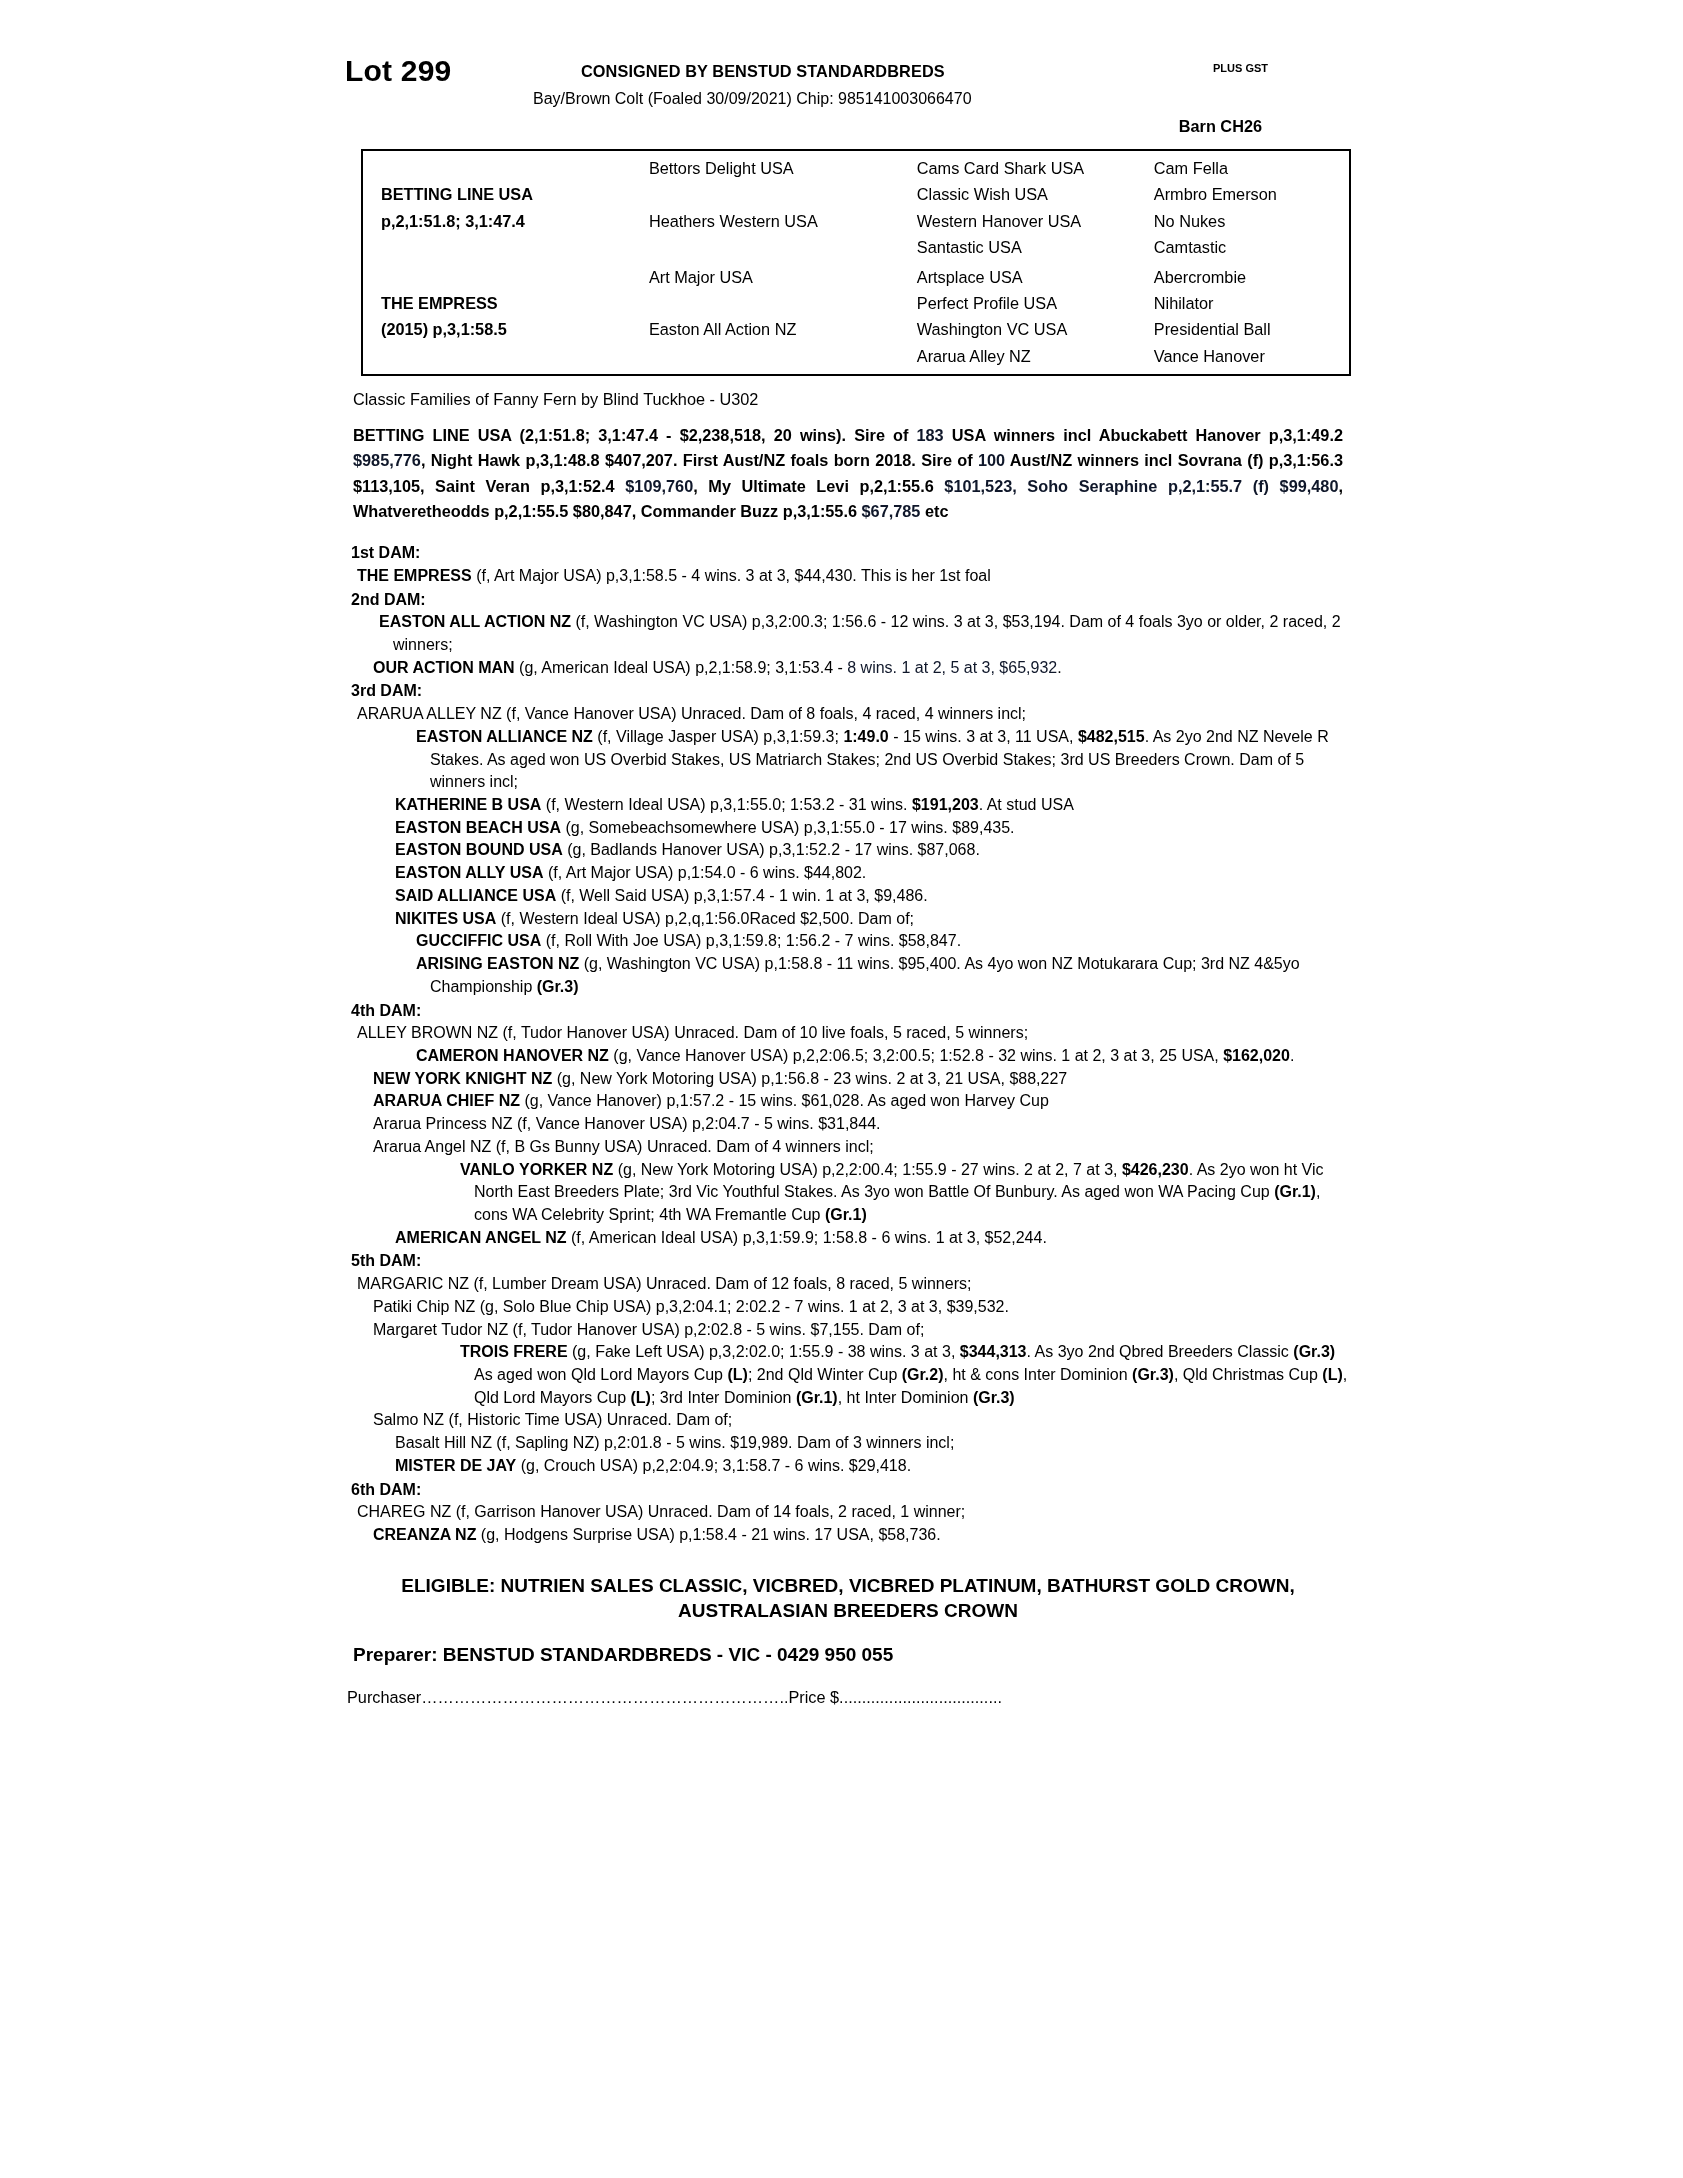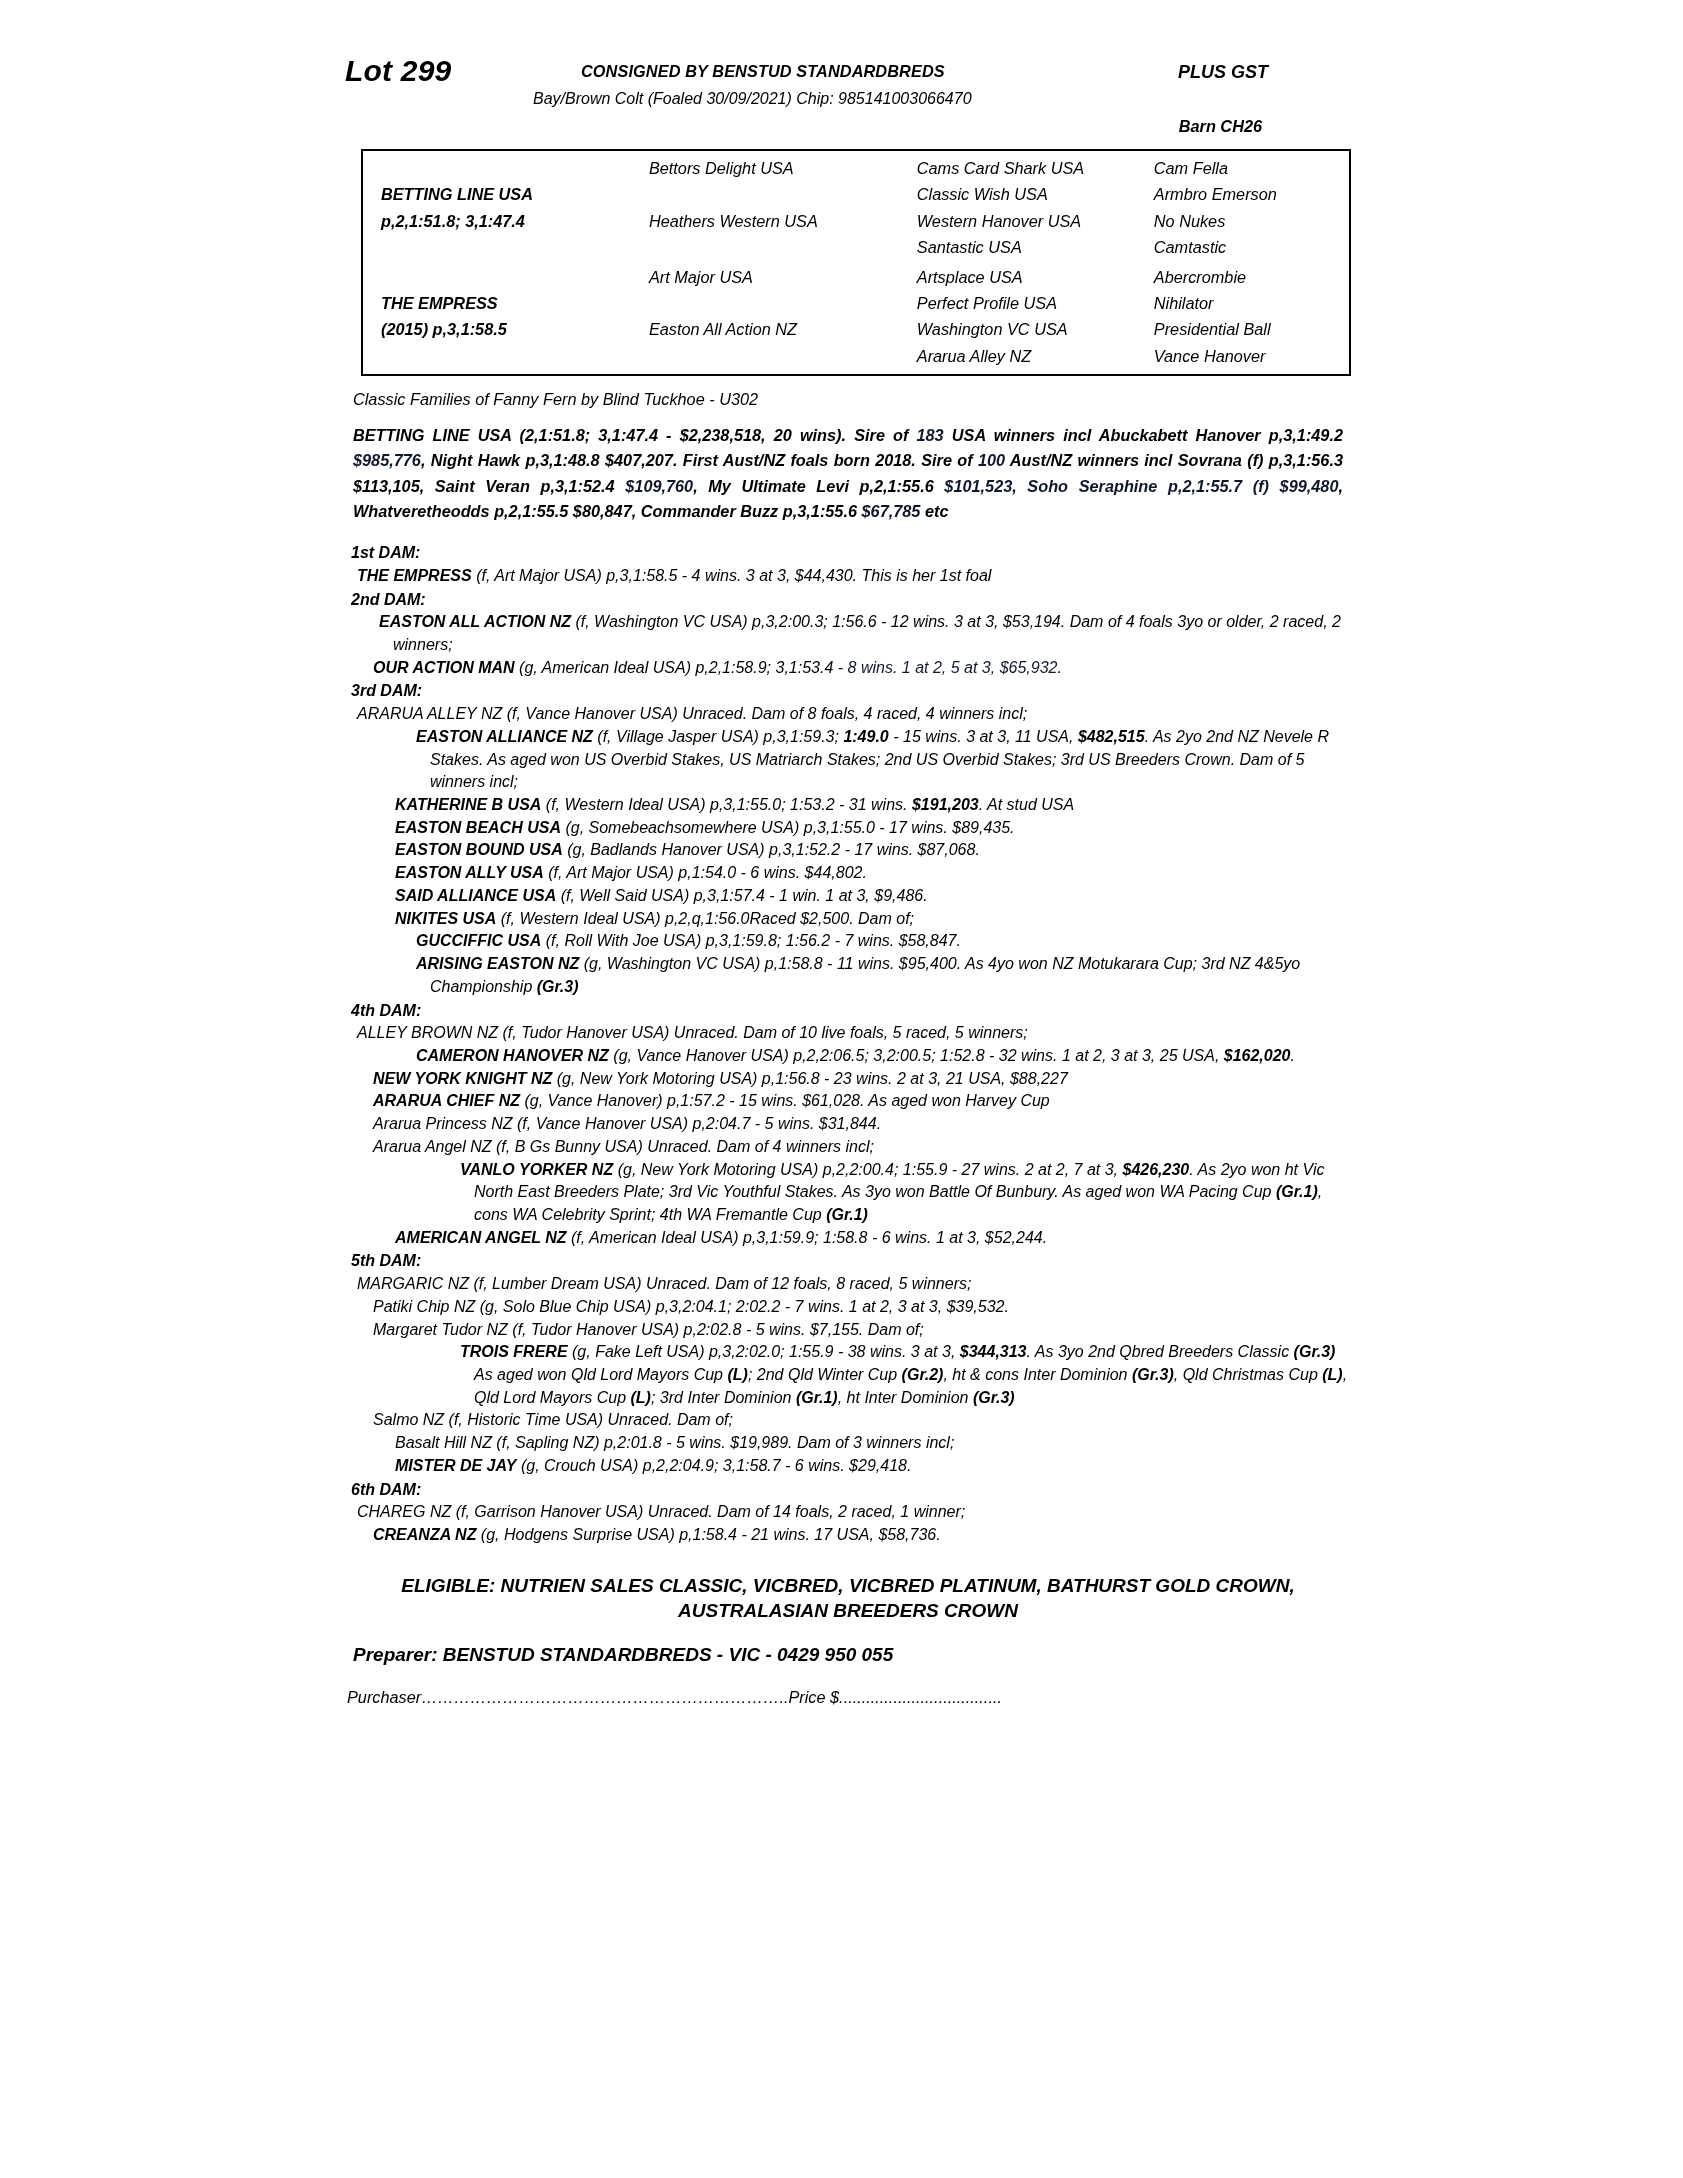--- a/index.html
+++ b/index.html
@@ -8,35 +8,34 @@
     background:#ffffff;
     font-family:"Liberation Sans", sans-serif;
     color:#000;
     -webkit-font-smoothing:antialiased;
   }
   .page{
     position:relative;
     width:1565px;height:2178px;
     box-sizing:border-box;
     padding:48px 297px 0 345px;
-    font-style:italic;
   }
   
   .hdr{position:relative;height:95px;}
   .lot{
     position:absolute;left:0;top:6px;
     font-size:30px;font-weight:bold;letter-spacing:0.2px;
   }
   .consigned{
     position:absolute;left:236px;top:14px;
     font-size:16.3px;font-weight:bold;letter-spacing:0.1px;
   }
   .plusgst{
     position:absolute;right:0;top:14px;
-    font-size:18px;font-weight:bold;
+    font-size:11px;font-weight:bold;
   }
   .subline{
     position:absolute;left:188px;top:42px;
     font-size:16px;
     text-align:right;
   }
   .barn{
     position:absolute;right:6px;top:69px;
     font-size:16.3px;font-weight:bold;
   }

